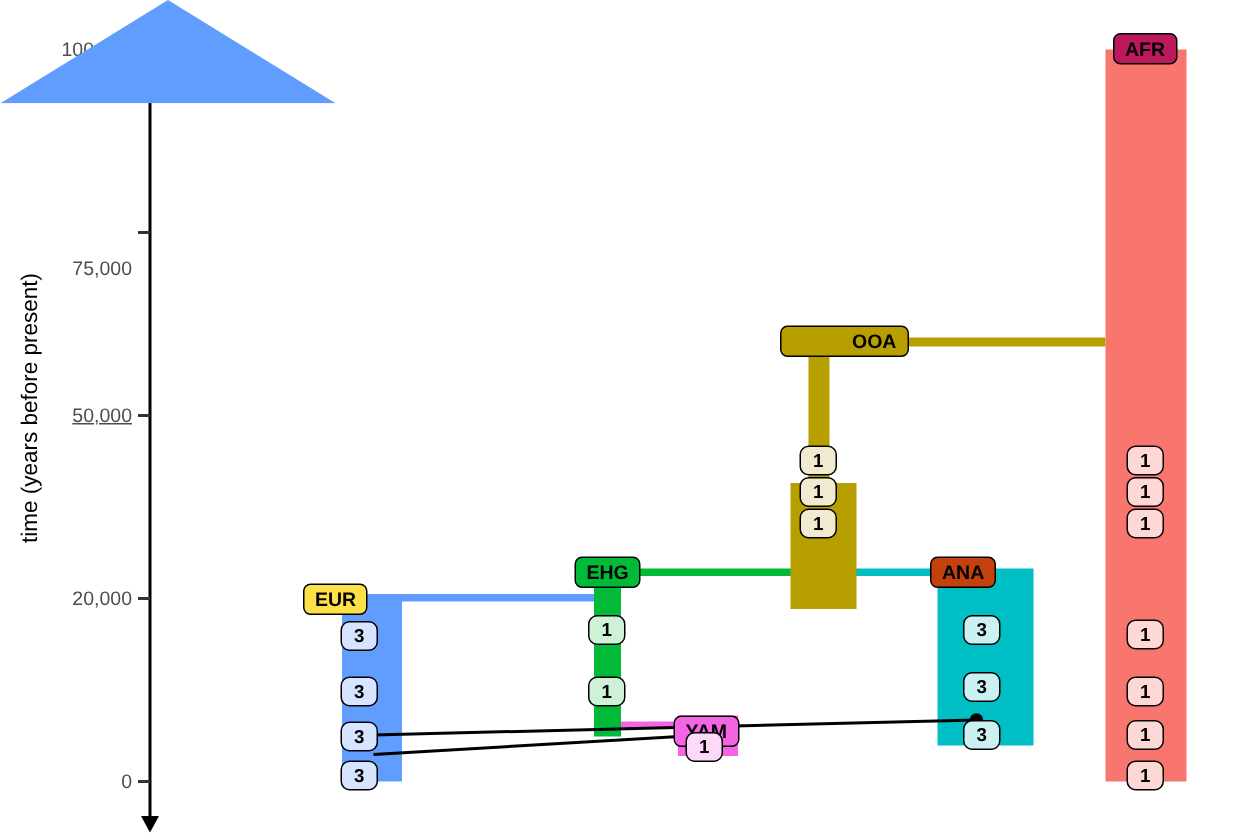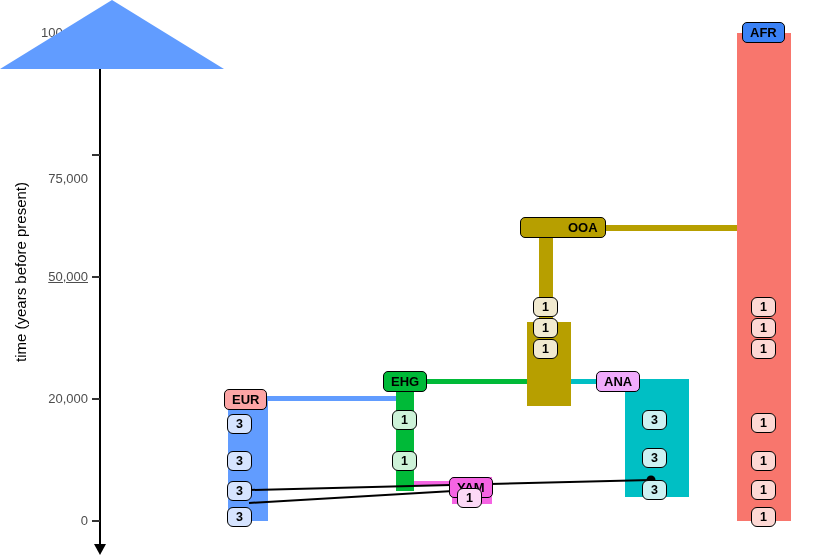--- a/index.html
+++ b/index.html
@@ -33,25 +33,25 @@
   .bar-ana{left:625px;top:379px;width:64px;height:118px;background:#00BFC4;}
   .bar-eur{left:228px;top:396px;width:40px;height:125px;background:#619CFF;}
   .tri-eur{left:133px;top:452px;width:224px;height:69px;background:#619CFF;z-index:1;
     clip-path:polygon(50% 0,100% 100%,0 100%);}
   .bar-yam{left:452px;top:477px;width:40px;height:27px;background:#F564E3;}
   
   .pulse-svg{position:absolute;left:0;top:0;z-index:4;pointer-events:none;}
   
   .pop-label{position:absolute;z-index:5;padding:2px 7px;border:1.6px solid #000;border-radius:5px;
     font-weight:bold;font-size:13px;color:#000;line-height:15px;}
-  .label-eur{left:224px;top:389px;background:#fca5a5;}
+  .label-eur{left:202px;top:389px;background:#fde047;}
   .label-ehg{left:383px;top:371px;background:#00BA38;}
   .label-ooa{left:520px;top:217px;background:#B79F00;padding-left:47px;}
-  .label-ana{left:596px;top:371px;background:#f0abfc;}
-  .label-afr{left:742px;top:22px;background:#3b82f6;}
+  .label-ana{left:620px;top:371px;background:#c2410c;}
+  .label-afr{left:742px;top:22px;background:#be185d;}
   .label-yam{left:449px;top:477px;background:#F564E3;}
   
   .badge{position:absolute;z-index:6;width:23px;height:18px;line-height:18px;text-align:center;
     border:1.4px solid #000;border-radius:6px;font-weight:bold;font-size:12.5px;color:#000;}
   .t-eur{background:#d6e4ff;} .t-ehg{background:#cdf2d8;} .t-yam{background:#fcd9f6;}
   .t-ana{background:#ccf1f2;} .t-ooa{background:#f1ead0;} .t-afr{background:#fdd8d4;}
   .eur-b0{left:227px;top:414px;} .eur-b1{left:227px;top:451px;} .eur-b2{left:227px;top:481px;} .eur-b3{left:227px;top:507px;}
   .ehg-b0{left:392px;top:410px;} .ehg-b1{left:392px;top:451px;}
   .yam-b0{left:457px;top:488px;}
   .ana-b0{left:642px;top:410px;} .ana-b1{left:642px;top:448px;} .ana-b2{left:642px;top:480px;}

